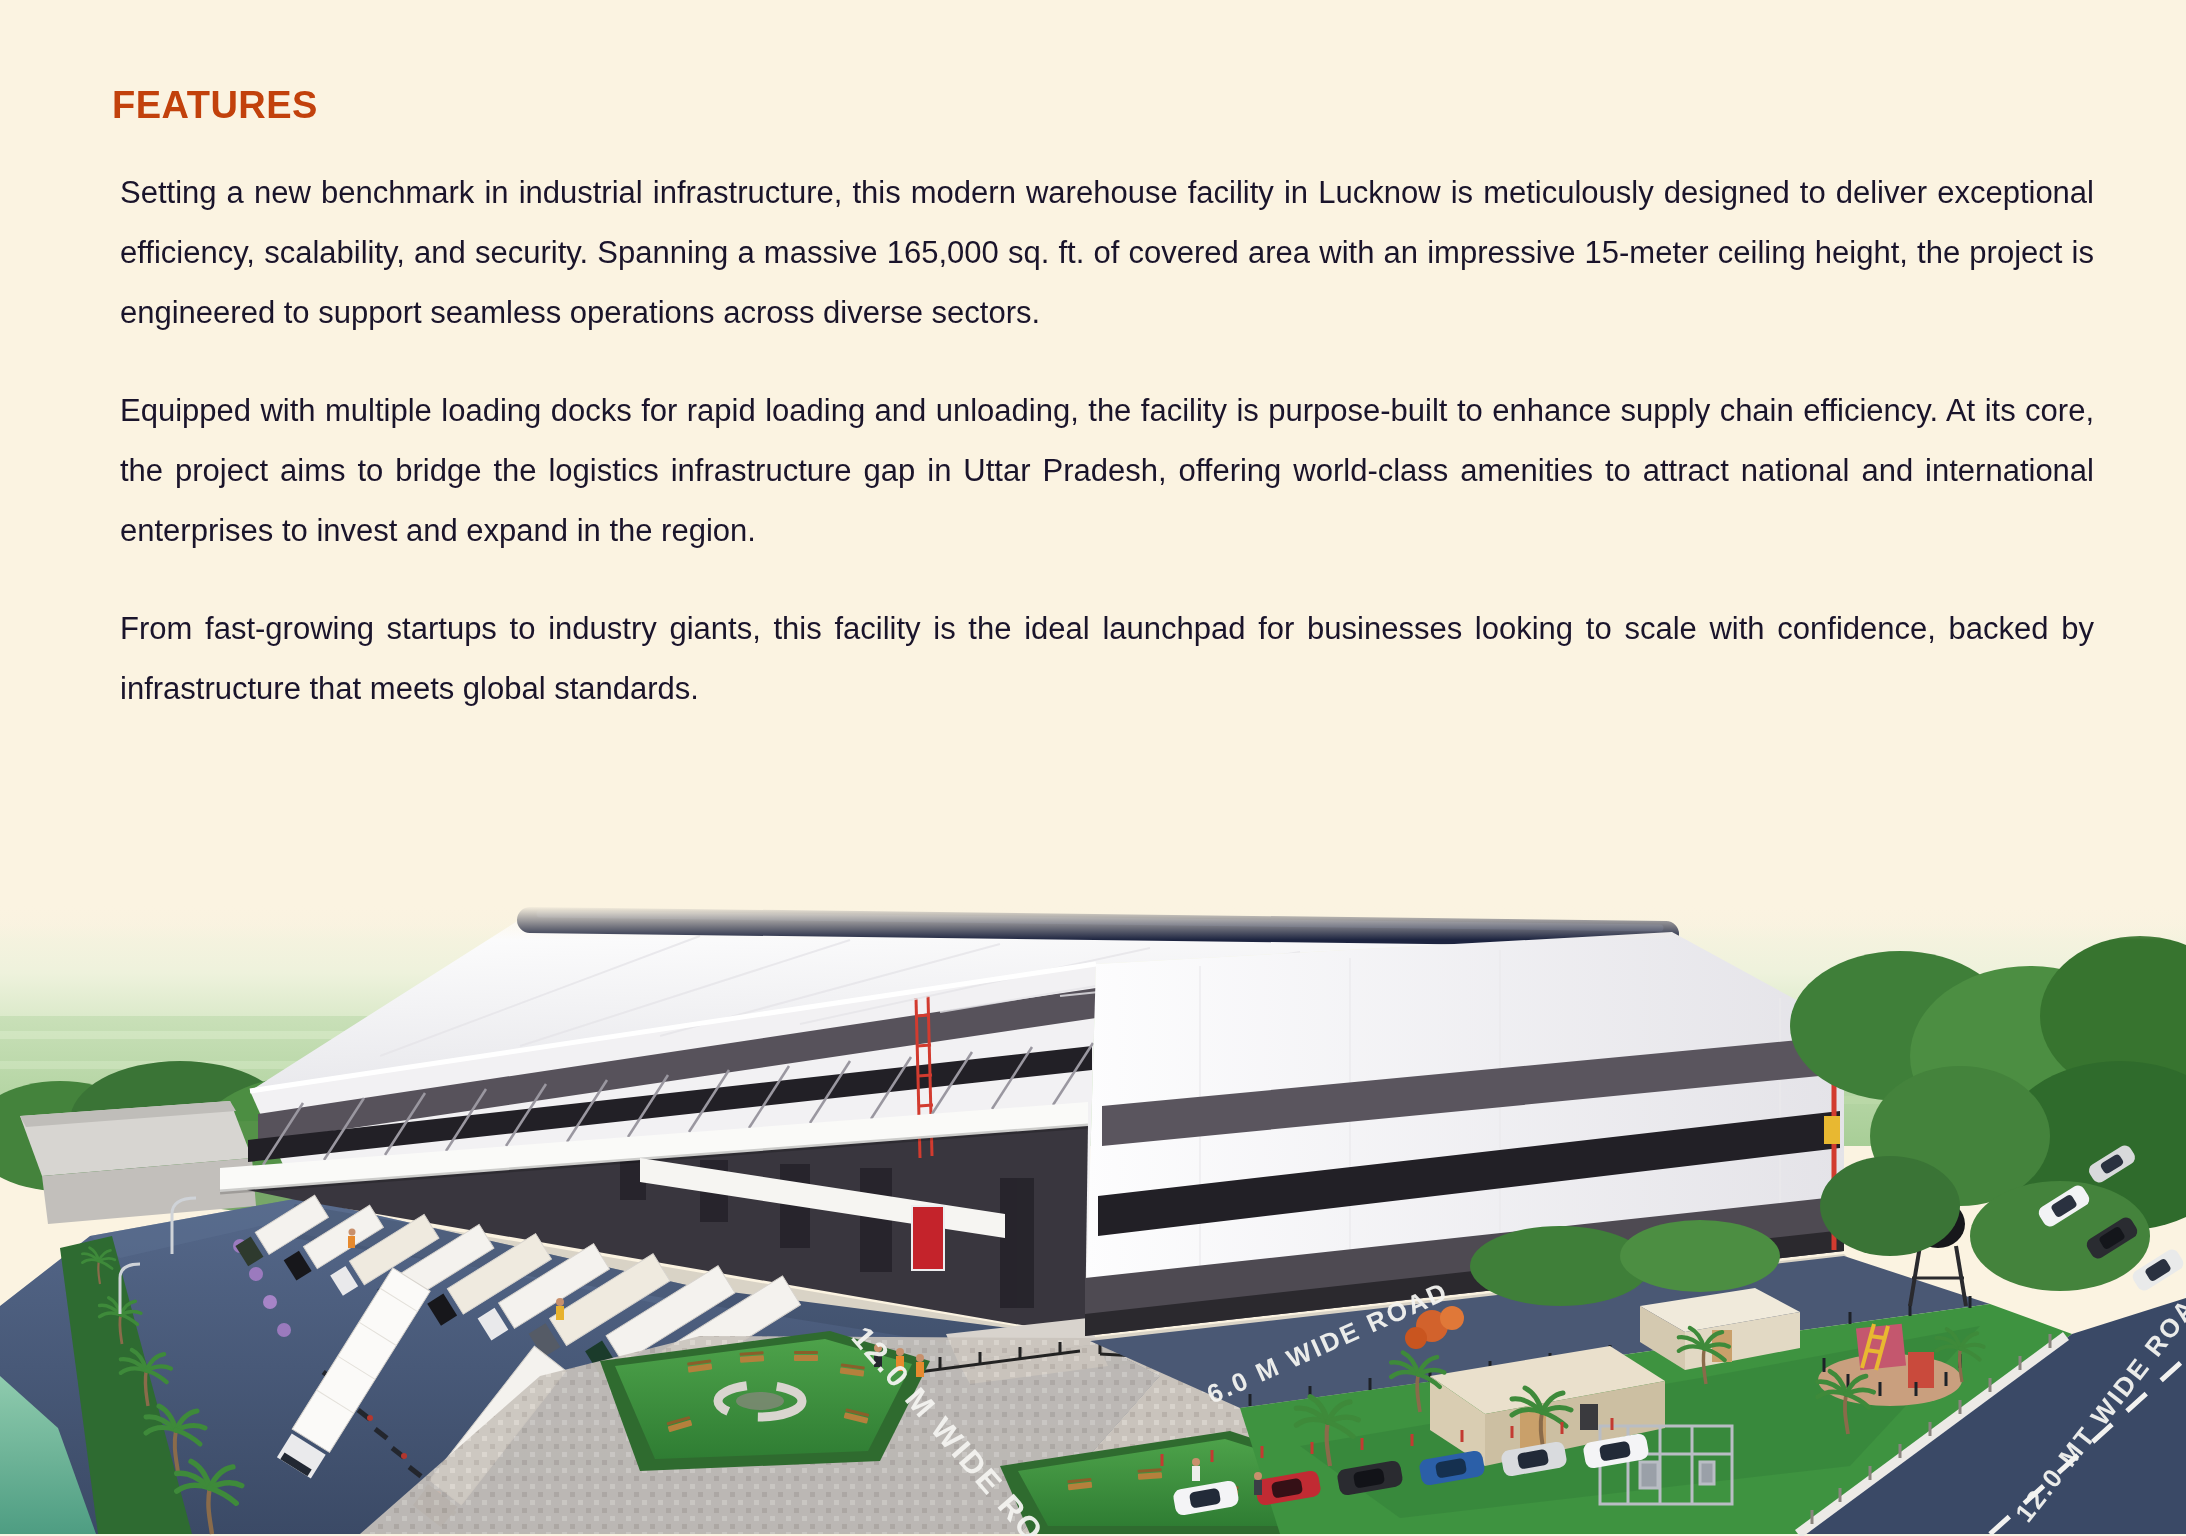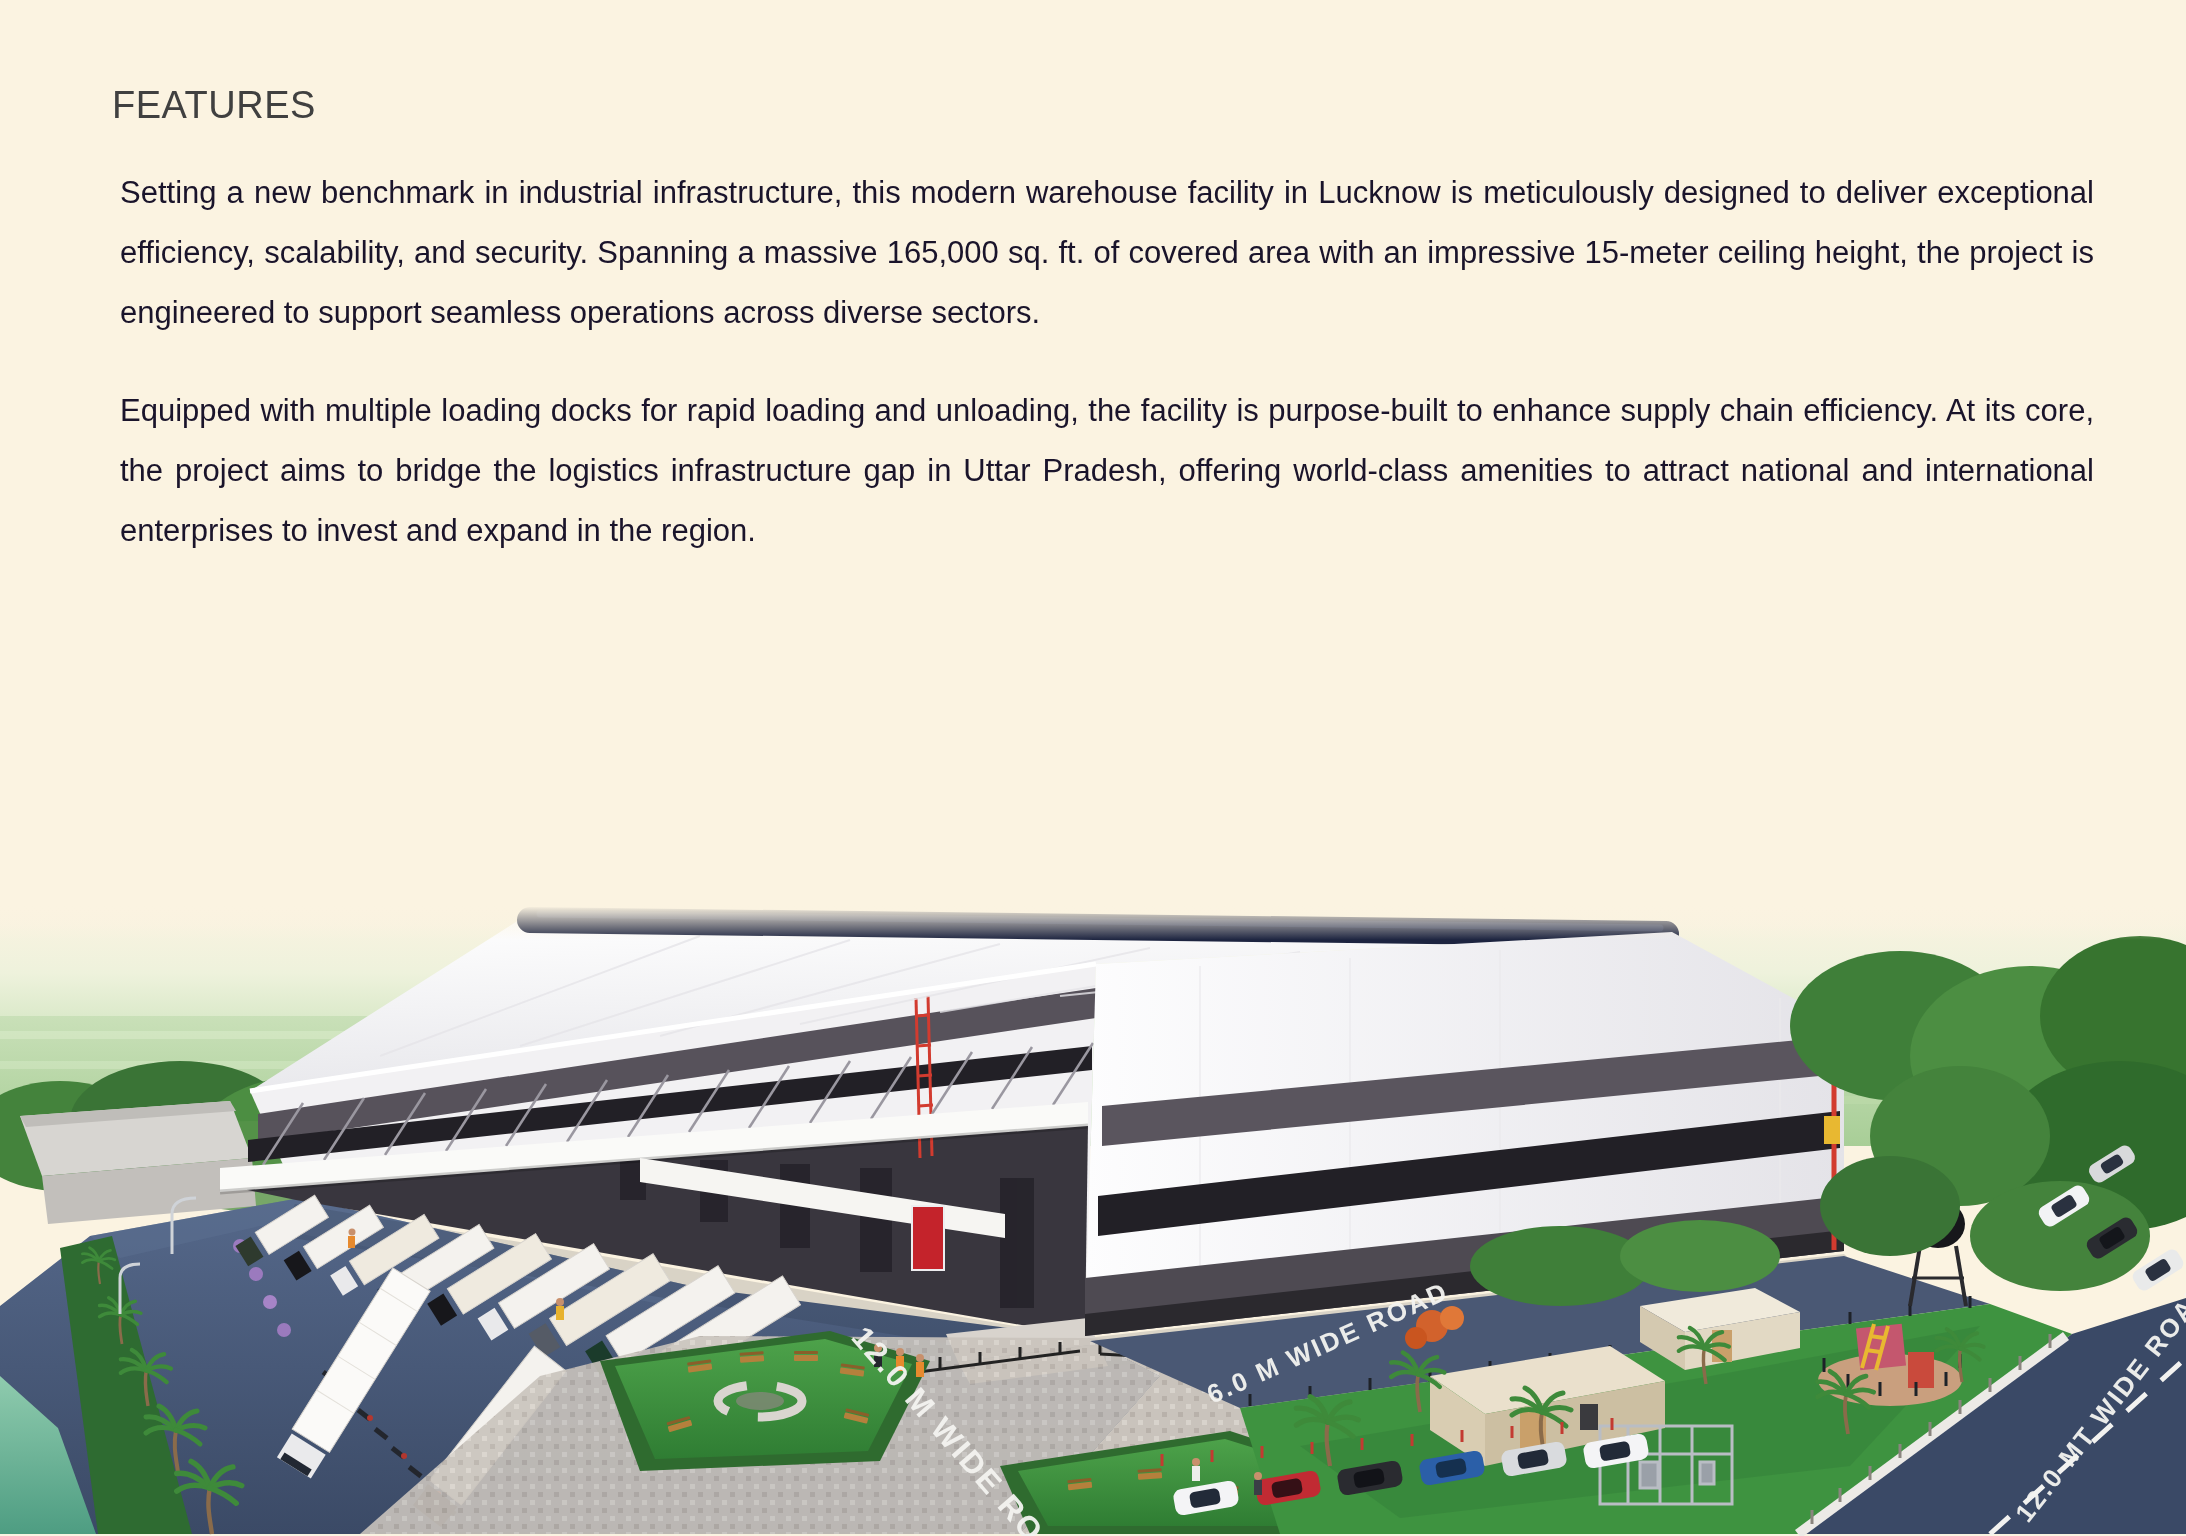--- a/index.html
+++ b/index.html
@@ -1,22 +1,22 @@
 <!DOCTYPE html>
 <html><head>
 <meta charset="utf-8">
 <style>
   html,body{margin:0;padding:0;}
   body{background:#FBF3E1;font-family:"Liberation Sans",sans-serif;}
   .page{position:relative;width:2186px;height:1536px;background:#FBF3E1;overflow:hidden;}
   .features{position:absolute;top:0;left:0;right:0;padding:84px 92px 0 112px;}
   .features h2{
     margin:0 0 36px 0;
-    font-size:38px;font-weight:normal;letter-spacing:.5px;
-    color:#404040;
+    font-size:38px;font-weight:bold;letter-spacing:.5px;
+    color:#c2410c;
   }
   .features p{
     margin:0 0 38px 8px;
     font-size:31px;line-height:60px;
     color:#1A142B;
     text-align:justify;
   }
   .render{position:absolute;left:0;top:906px;width:2186px;height:630px;margin:0;}
   .render svg{display:block;}
   .roadlabel{
@@ -26,20 +26,21 @@
 </style>
 </head>
 <body>
 
 <div class="page">
 
   <section class="features">
     <h2>FEATURES</h2>
     <p>Setting a new benchmark in industrial infrastructure, this modern warehouse facility in Lucknow is meticulously designed to deliver exceptional efficiency, scalability, and security. Spanning a massive 165,000 sq. ft. of covered area with an impressive 15-meter ceiling height, the project is engineered to support seamless operations across diverse sectors.</p>
     <p>Equipped with multiple loading docks for rapid loading and unloading, the facility is purpose-built to enhance supply chain efficiency. At its core, the project aims to bridge the logistics infrastructure gap in Uttar Pradesh, offering world-class amenities to attract national and international enterprises to invest and expand in the region.</p>
+    <p>From fast-growing startups to industry giants, this facility is the ideal launchpad for businesses looking to scale with confidence, backed by infrastructure that meets global standards.</p>
   </section>
 
   <figure class="render">
   <svg width="2186" height="630" viewBox="0 0 2186 630" xmlns="http://www.w3.org/2000/svg">
     <defs>
       <linearGradient id="sky" x1="0" y1="0" x2="0" y2="1">
         <stop offset="0" stop-color="#FBF3E1"></stop>
             <stop offset="0.45" stop-color="#EEF2DC"></stop>
             <stop offset="1" stop-color="#CBE2BB"></stop>
       </linearGradient>

